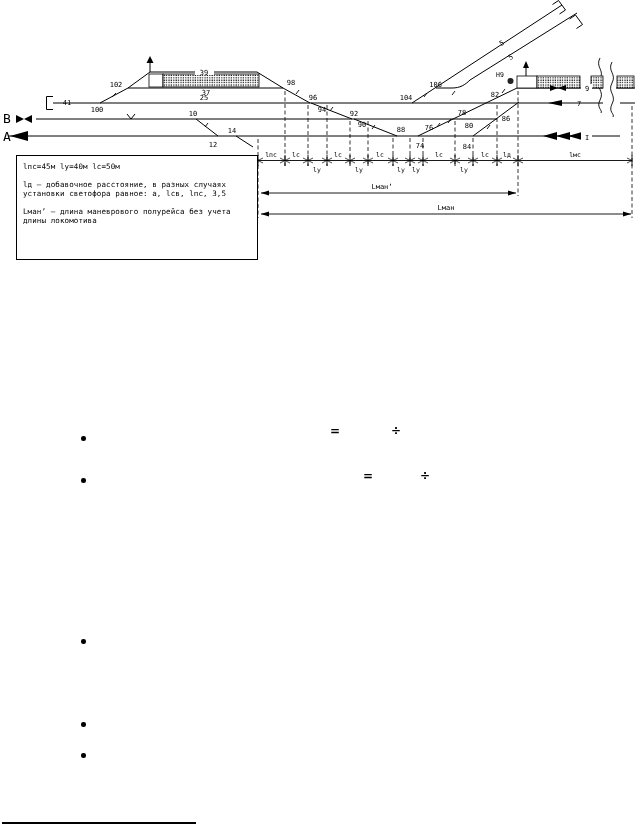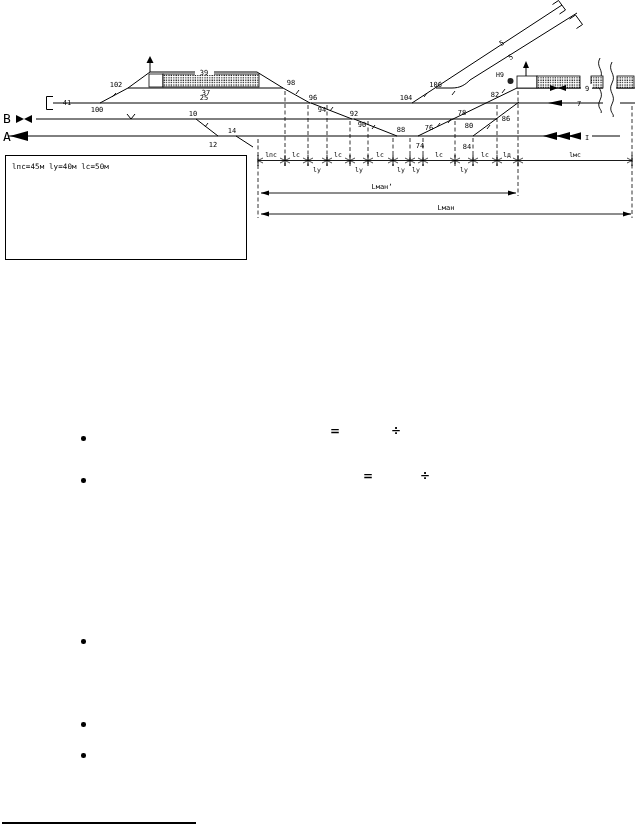--- a/index.html
+++ b/index.html
@@ -1,21 +1,21 @@
 <!DOCTYPE html>
 <html><head>
 <meta charset="utf-8">
 <style>
   html,body{margin:0;padding:0;background:#ffffff;}
   #page{position:relative;width:635px;height:833px;background:#ffffff;overflow:hidden;
         font-family:"DejaVu Sans Mono", monospace;color:#000;}
   #scheme{position:absolute;left:0;top:0;}
   svg text{font-family:"DejaVu Sans Mono", monospace;fill:#000;}
 
-  #legend-box{position:absolute;left:5px;top:155px;width:229px;height:93px;
+  #legend-box{position:absolute;left:16px;top:155px;width:229px;height:93px;
       border:1px solid #000;background:#fff;padding:6px 5px 4px 6px;
       font-size:7.5px;line-height:9.5px;letter-spacing:0.1px;}
   .legend-line{margin:0 0 8px 0;}
   .legend-line:last-child{margin-bottom:0;}
 
   .dot{position:absolute;width:4.5px;height:4.5px;border-radius:50%;background:#000;}
   .sym{position:absolute;font-family:"DejaVu Sans", sans-serif;font-weight:bold;
        font-size:12px;line-height:12px;}
   #footnote-rule{position:absolute;left:2px;top:822px;width:194px;height:2px;background:#000;}
 </style>
@@ -176,20 +176,22 @@
       <text x="317" y="171.5">lу</text>
       <text x="359" y="171.5">lу</text>
       <text x="401" y="171.5">lу</text>
       <text x="416" y="171.5">lу</text>
       <text x="464" y="171.5">lу</text>
     </g>
   </svg>
 
   <div id="legend-box">
     <p class="legend-line">lпс=45м   lу=40м   lс=50м</p>
+    <p class="legend-line">lд – добавочное расстояние, в разных случаях установки светофора равное: а, lсв, lпс, 3,5</p>
+    <p class="legend-line">Lман’ – длина маневрового полурейса без учета длины локомотива</p>
   </div>
 
   <span class="dot" style="left:81px;top:436px;"></span>
   <span class="sym" style="left:330px;top:425px;">=</span>
   <span class="sym" style="left:391px;top:425px;">÷</span>
 
   <span class="dot" style="left:81px;top:478px;"></span>
   <span class="sym" style="left:363px;top:470px;">=</span>
   <span class="sym" style="left:420px;top:470px;">÷</span>
 

